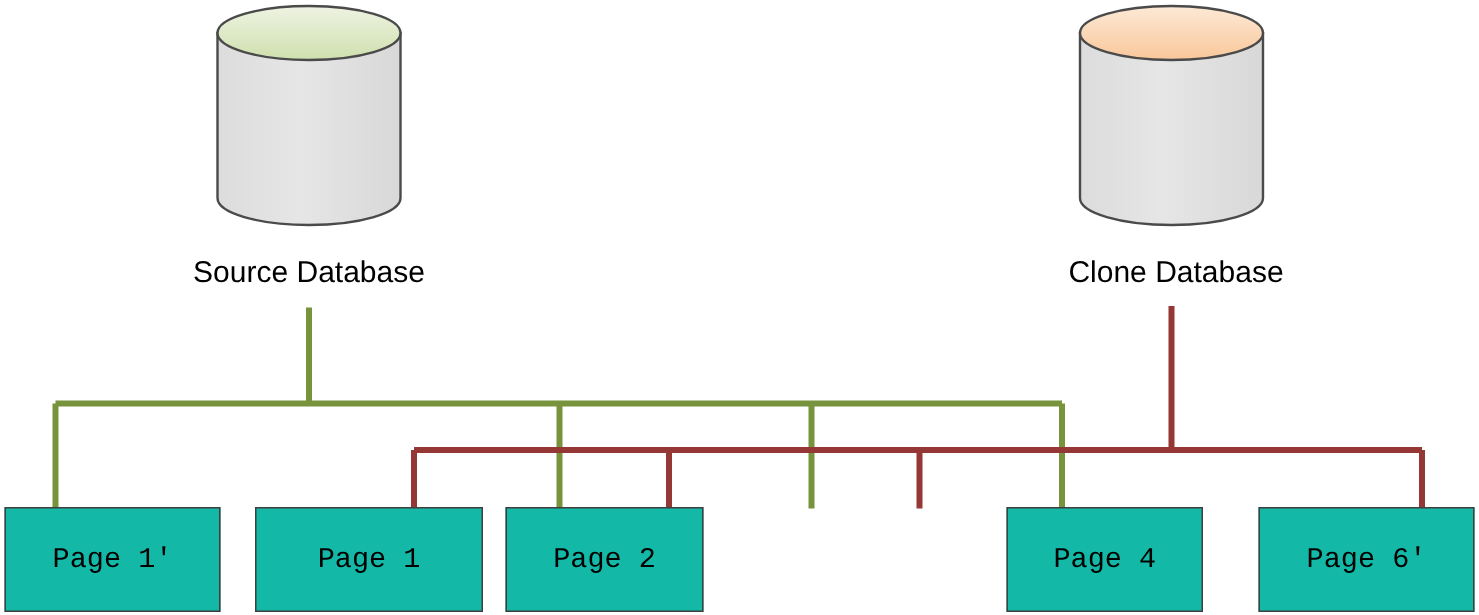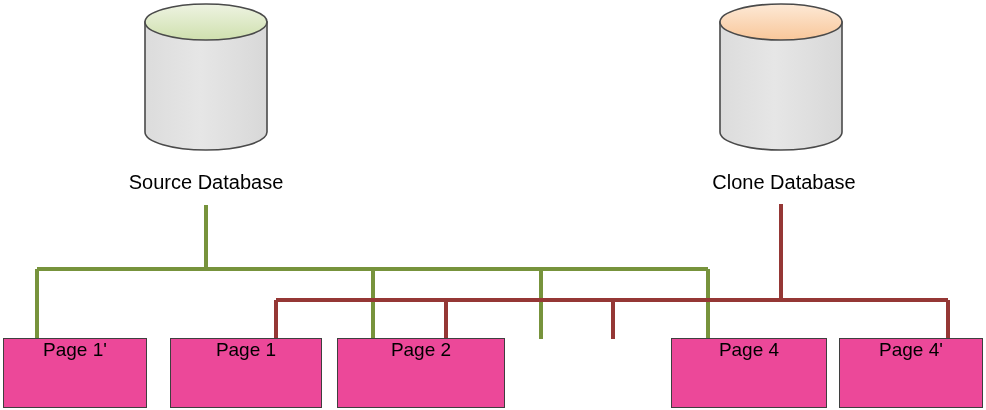--- a/index.html
+++ b/index.html
@@ -31,24 +31,26 @@
     white-space: nowrap;
     text-align: center;
     line-height: 24px;
   }
   #source-db-label { left: 106px; top: 170px; width: 200px; }
   #clone-db-label  { left: 684px; top: 170px; width: 200px; }
 
   .page-box {
     position: absolute;
     box-sizing: border-box;
-    background: #ec4899;
+    background: #14b8a6;
     border: 1px solid #3f3f3f;
     display: flex;
+    align-items: center;
     justify-content: center;
+    font-family: Liberation Mono, monospace;
   }
   .page-box-label {
     font-size: 19px;
     color: #000000;
     white-space: nowrap;
   }
 </style>
 </head>
 <body>
 
@@ -110,26 +112,26 @@
   <div class="db-label" id="source-db-label">Source Database</div>
 
   <div class="page-box" style="left:3px;   top:338px; width:144px; height:70px;">
     <span class="page-box-label">Page 1'</span>
   </div>
 
   <div class="page-box" style="left:170px; top:338px; width:152px; height:70px;">
     <span class="page-box-label">Page 1</span>
   </div>
 
-  <div class="page-box" style="left:337px; top:338px; width:168px; height:70px;">
+  <div class="page-box" style="left:337px; top:338px; width:132px; height:70px;">
     <span class="page-box-label">Page 2</span>
   </div>
 
 
-  <div class="page-box" style="left:671px; top:338px; width:156px; height:70px;">
+  <div class="page-box" style="left:671px; top:338px; width:131px; height:70px;">
     <span class="page-box-label">Page 4</span>
   </div>
 
   <div class="page-box" style="left:839px; top:338px; width:144px; height:70px;">
-    <span class="page-box-label">Page 4'</span>
+    <span class="page-box-label">Page 6'</span>
   </div>
 
 </div>
 
 </body></html>

